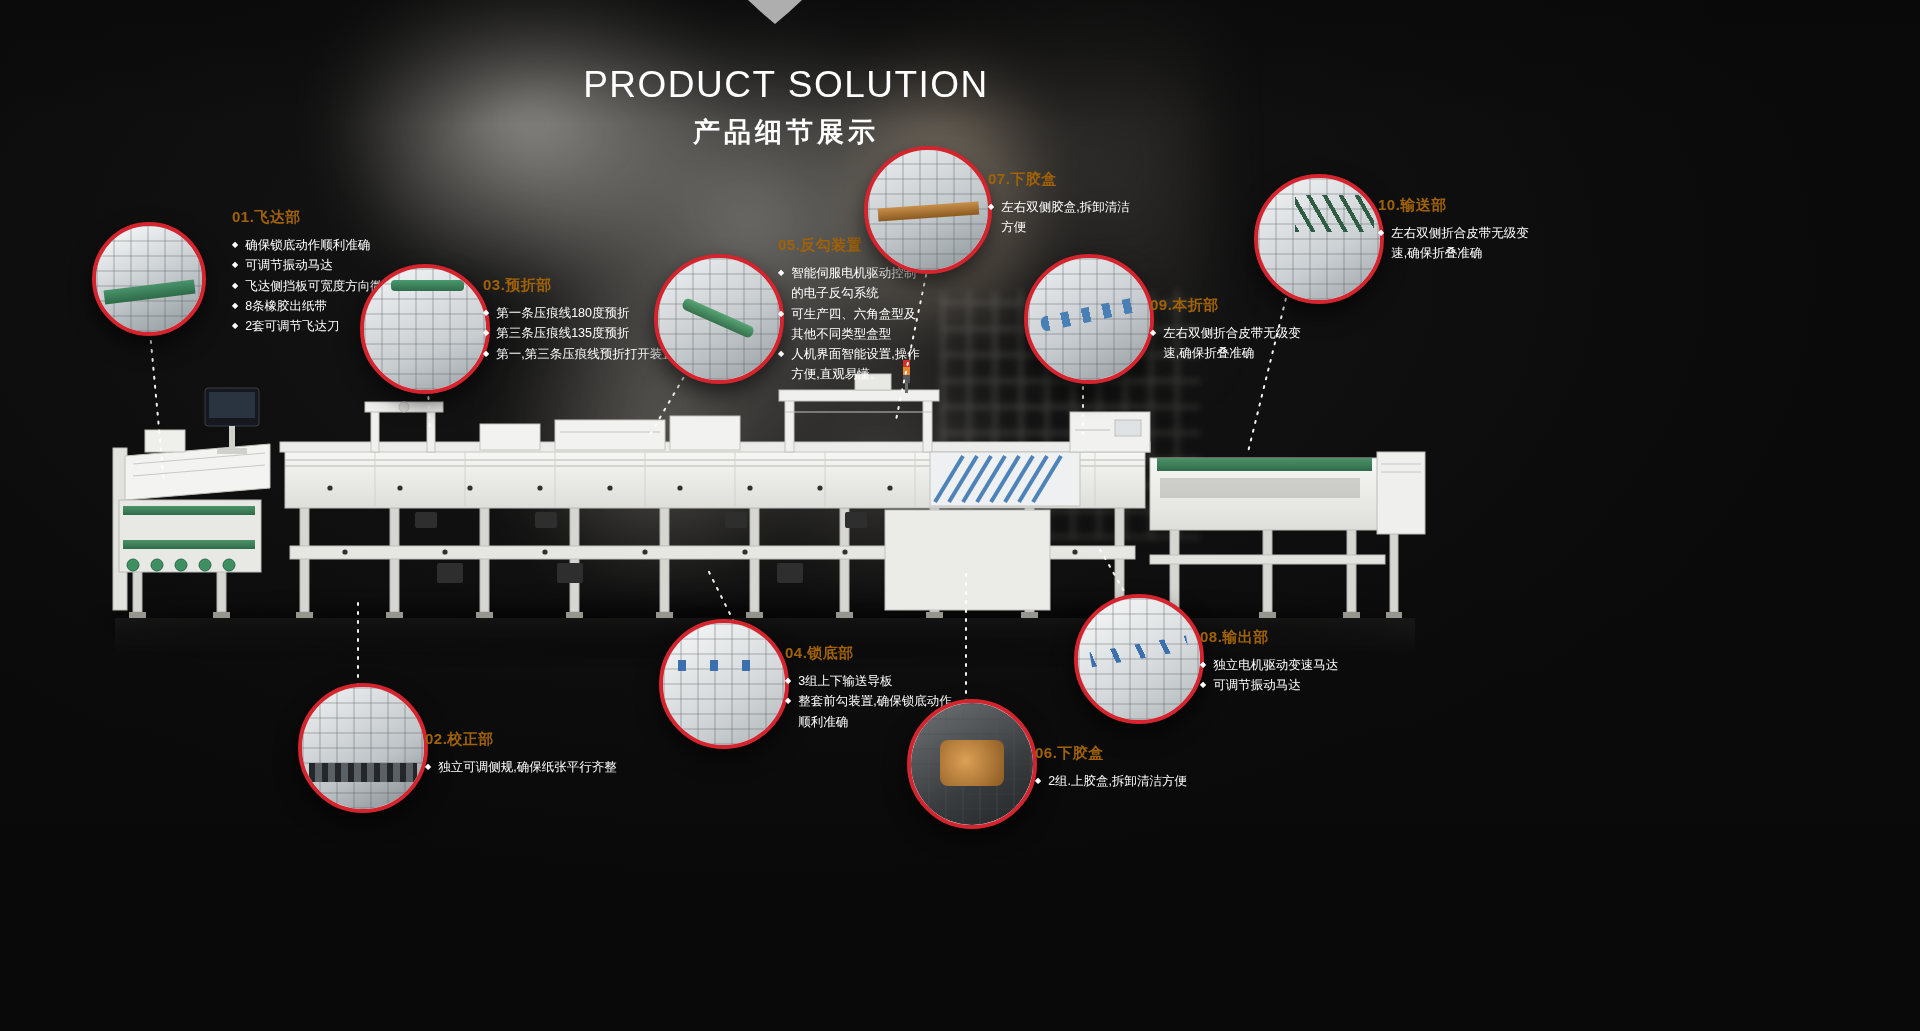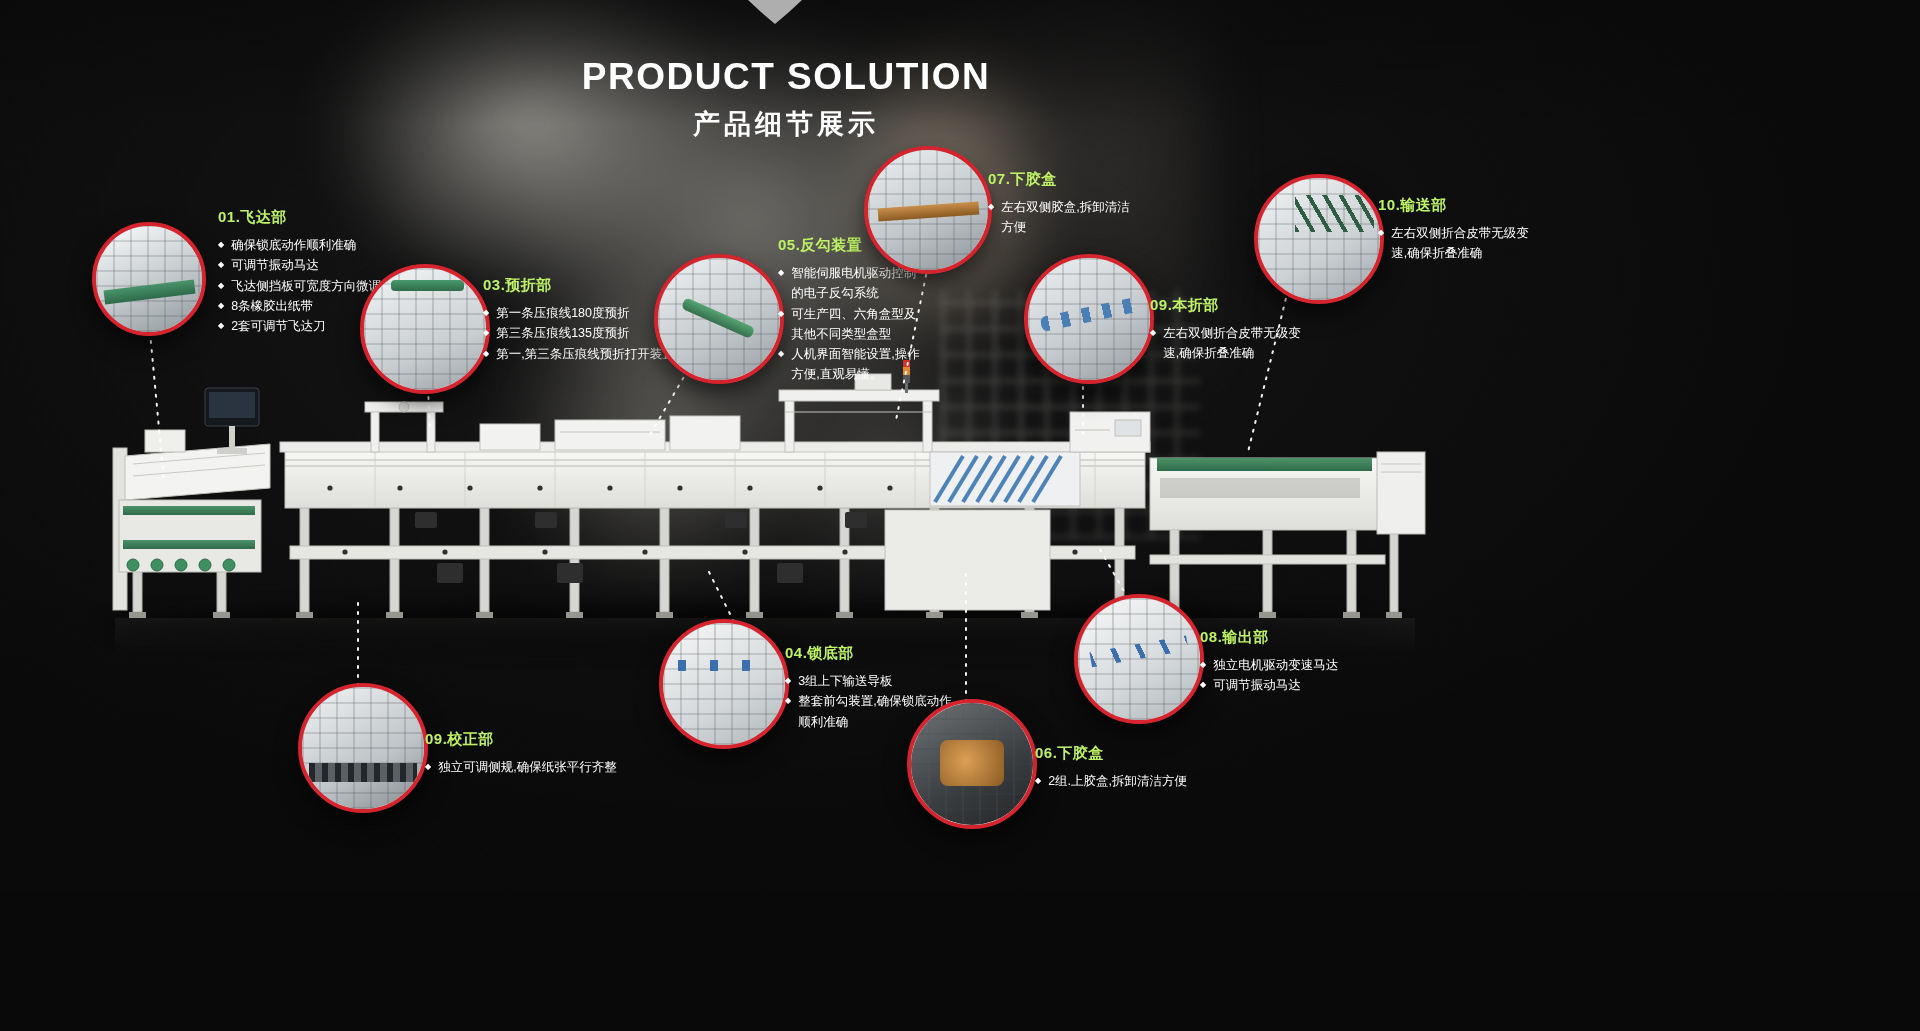--- a/index.html
+++ b/index.html
@@ -34,21 +34,21 @@
       radial-gradient(1250px 720px at 760px 270px, rgba(0,0,0,0) 30%, rgba(9,9,9,.88) 85%),
       linear-gradient(180deg, rgba(8,8,8,.55) 0%, rgba(8,8,8,0) 12%, rgba(8,8,8,0) 55%, rgba(8,8,8,.8) 100%);
   }
   .top-notch{
     position:absolute;left:748px;top:0;width:54px;height:24px;opacity:.85;
     background:#c9cac9;
     clip-path:polygon(0 0,100% 0,76% 50%,50% 100%,24% 50%);
   }
   
   .header{position:absolute;left:786px;top:56px;transform:translateX(-50%);text-align:center;white-space:nowrap;}
-  .header h1{margin:0;color:#fff;font-size:37px;font-weight:bold;letter-spacing:1.5px;}
+  .header h1{margin:8px;color:#fff;font-size:37px;font-weight:normal;letter-spacing:1.5px;}
   .header h2{margin:8px 0 0;color:#fff;font-size:27px;font-weight:bold;letter-spacing:4px;}
   
   .machine{position:absolute;left:85px;top:360px;width:1345px;height:330px;}
   .connectors{position:absolute;left:0;top:0;width:1920px;height:1031px;pointer-events:none;}
   
   .photo-circle{
     position:absolute;border-radius:50%;border:4px solid #d5242d;overflow:hidden;
     box-shadow:0 10px 22px rgba(0,0,0,.6), inset 0 0 14px rgba(0,0,0,.25);
     background:#d7dadc;
   }
@@ -74,21 +74,21 @@
   .p6::after{left:24%;width:52%;top:30%;height:38%;background:radial-gradient(circle at 40% 45%,#dda055,#8a5a22);border-radius:8px;}
   .p7{background:linear-gradient(155deg,#eef0f1 0%,#c2c8cb 55%,#8c9397 100%);}
   .p7::after{left:8%;right:8%;top:46%;height:11%;background:linear-gradient(#c98f4a,#8a5a22);transform:rotate(-4deg);}
   .p8{background:linear-gradient(150deg,#f8f9f9 0%,#d8dcde 55%,#b0b6b9 100%);}
   .p8::after{left:10%;right:10%;top:38%;height:12%;background:repeating-linear-gradient(75deg,#3b6fae 0 5px,transparent 5px 24px);transform:rotate(-10deg);}
   .p9{background:linear-gradient(150deg,#eff1f2 0%,#c7ccd0 55%,#92999d 100%);}
   .p9::after{left:10%;right:10%;top:40%;height:12%;background:repeating-linear-gradient(90deg,#4a7fb5 0 8px,transparent 8px 21px);transform:rotate(-12deg);border-radius:6px;}
   .p10{background:linear-gradient(150deg,#f3f4f5 0%,#ccd1d4 60%,#9ba2a6 100%);}
   .p10::after{left:30%;right:5%;top:14%;height:30%;background:repeating-linear-gradient(60deg,#2f5d43 0 4px,transparent 4px 14px);}
   .callout-text{position:absolute;color:#fff;}
-  .callout-title{font-size:15px;font-weight:bold;color:#bef264;margin:0 0 8px;letter-spacing:.5px;}
+  .callout-title{font-size:15px;font-weight:bold;color:#a16207;margin:0 0 8px;letter-spacing:.5px;}
   .callout-text ul{list-style:none;margin:0;padding:0;}
   .callout-text li{display:flex;gap:7px;color:#fff;font-size:12.5px;line-height:1.62;}
   .diamond{flex:0 0 auto;font-size:8px;line-height:20px;color:#fff;}
 </style>
 </head>
 <body>
 
 <div class="bg-photo"></div>
 <div class="bg-checker"></div>
 <div class="vignette"></div>
@@ -299,21 +299,21 @@
     <polyline points="1128,598 1098,546"></polyline>
     <polyline points="1083,378 1083,438"></polyline>
     <polyline points="1288,290 1248,452"></polyline>
   </g>
 </svg>
 
 <div>
   <div class="photo-circle" style="left:92px;top:222px;width:106px;height:106px">
     <div class="photo p1"></div>
   </div>
-  <div class="callout-text" style="left:218px;top:208px;width:185px">
+  <div class="callout-text" style="left:232px;top:208px;width:185px">
     <h3 class="callout-title">01.飞达部</h3>
     <ul>
       <li>
           <span class="diamond">◆</span>
           <span>确保锁底动作顺利准确</span>
         </li>
       <li>
           <span class="diamond">◆</span>
           <span>可调节振动马达</span>
         </li>
@@ -422,21 +422,21 @@
         </li>
     </ul>
   </div>
 </div>
 
 <div>
   <div class="photo-circle" style="left:298px;top:683px;width:122px;height:122px">
     <div class="photo p2"></div>
   </div>
   <div class="callout-text" style="left:425px;top:730px;width:245px">
-    <h3 class="callout-title">09.校正部</h3>
+    <h3 class="callout-title">02.校正部</h3>
     <ul>
       <li>
           <span class="diamond">◆</span>
           <span>独立可调侧规,确保纸张平行齐整</span>
         </li>
     </ul>
   </div>
 </div>
 
 <div>

